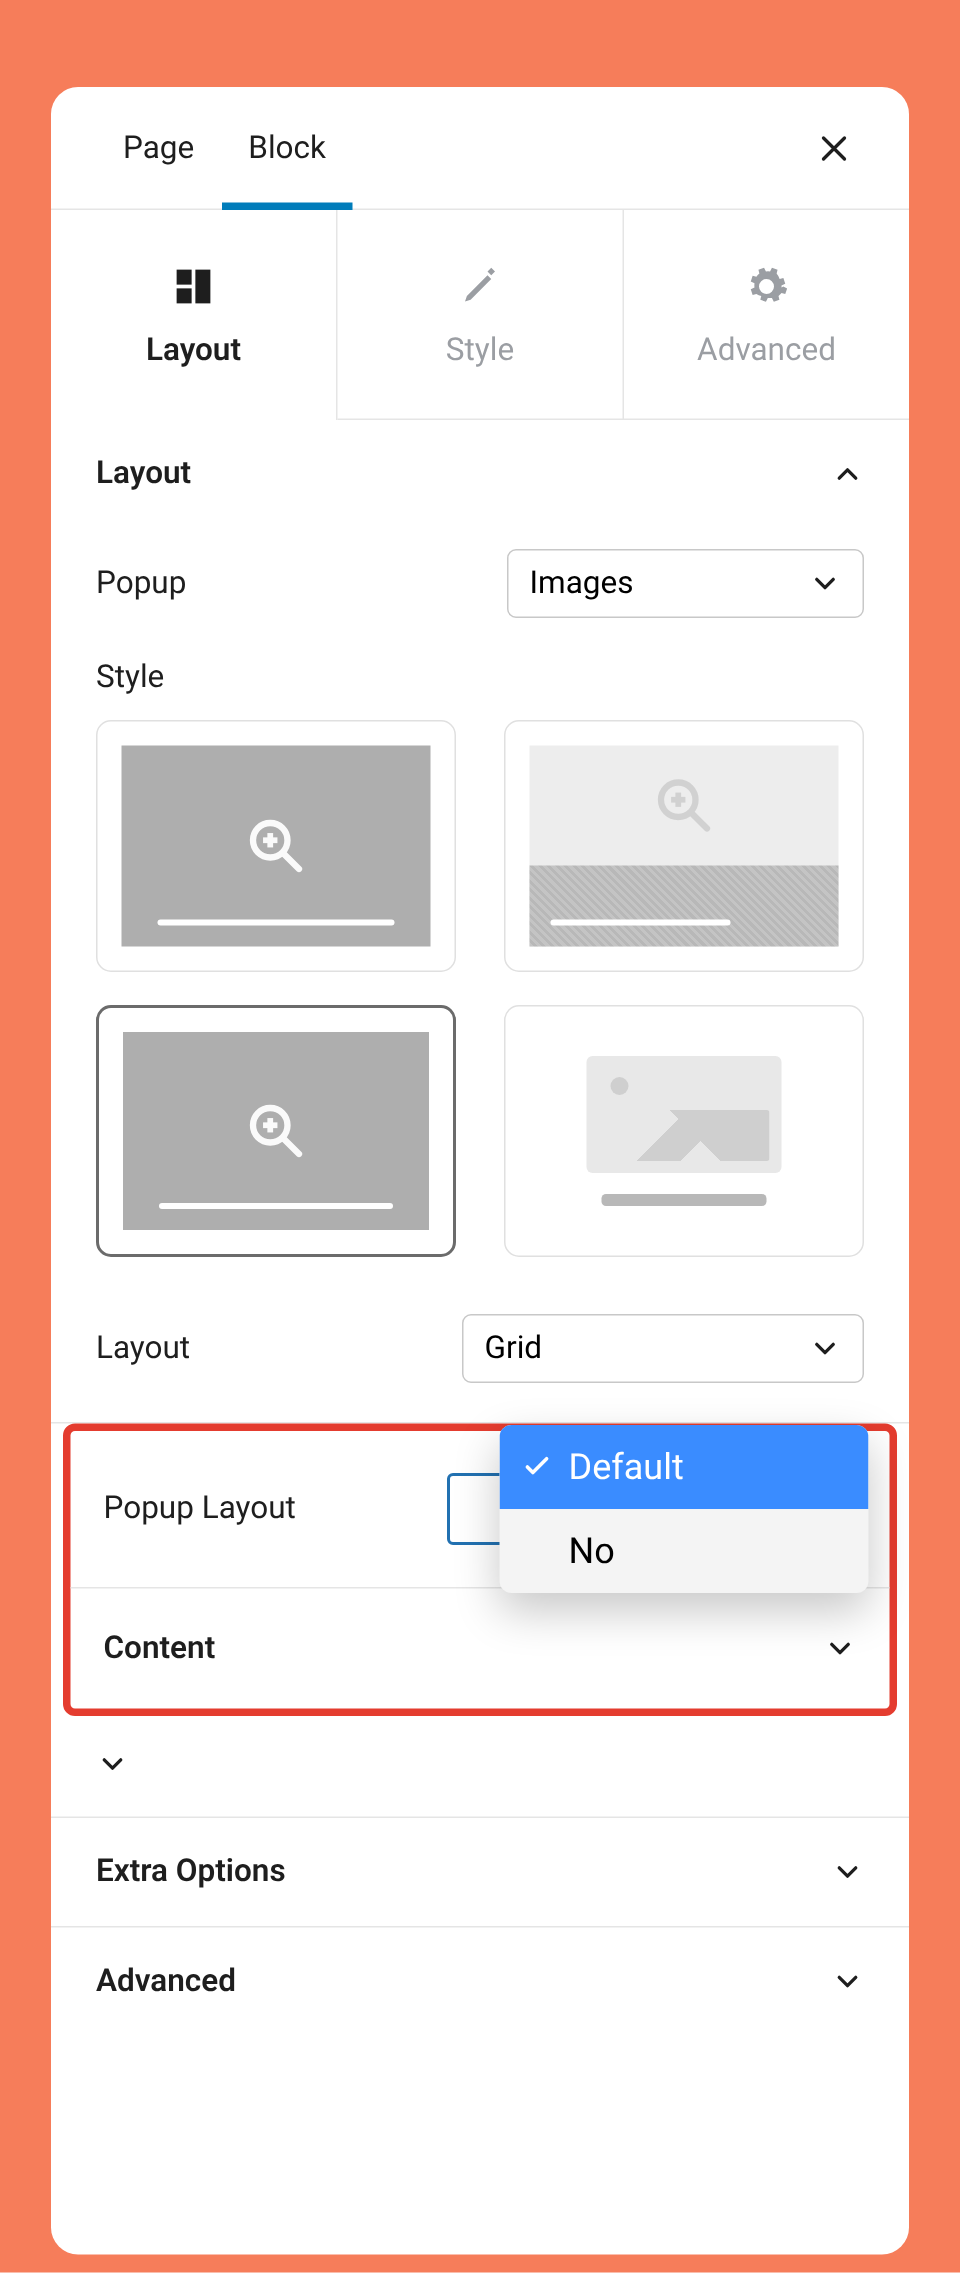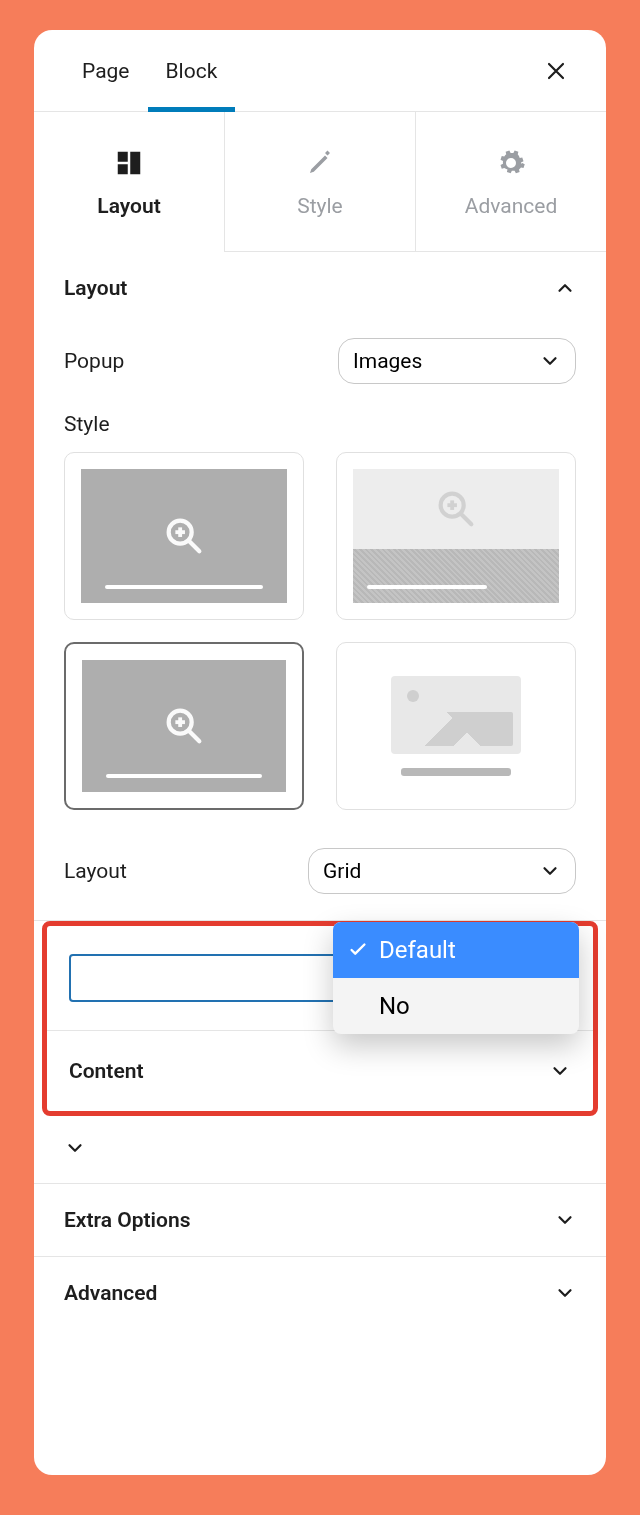--- a/index.html
+++ b/index.html
@@ -9,20 +9,21 @@
     font-family: -apple-system, BlinkMacSystemFont, "Segoe UI", Roboto, sans-serif;
     padding: 30px 34px 40px 34px;
   }
   .panel {
     background: #fff;
     border-radius: 18px;
     width: 100%;
     height: 100%;
     overflow: hidden;
     position: relative;
+    margin-top: 28px;
   }
   
   .top-tabs {
     display: flex;
     align-items: center;
     height: 82px;
     padding: 0 30px;
     border-bottom: 1px solid #e5e5e5;
   }
   .top-tab {
@@ -106,21 +107,21 @@
   }
   .field-label {
     font-size: 21px;
     color: #1e1e1e;
   }
   .select {
     display: flex;
     align-items: center;
     justify-content: space-between;
     border: 1px solid #c8c8c8;
-    border-radius: 16px;
+    border-radius: 6px;
     padding: 10px 14px;
     font-size: 21px;
     min-width: 238px;
     background: #fff;
     cursor: pointer;
   }
   .select .chev { width: 22px; height: 22px; color: #1e1e1e; }
   .style-grid {
     display: grid;
     grid-template-columns: 1fr 1fr;
@@ -332,20 +333,21 @@
           <svg class="chev" viewBox="0 0 24 24">
               <path d="M6 9l6 6 6-6" stroke="currentColor" stroke-width="2.4" fill="none" stroke-linecap="round" stroke-linejoin="round"></path>
             </svg>
         </div>
       </div>
     </div>
   </div>
 
   <div class="highlight-box">
     <div class="inline-row dropdown-open-wrap" style="border-bottom:1px solid #e5e5e5">
+      <span class="field-label">Popup Layout</span>
       <div class="select focused">
         <span>&nbsp;</span>
         <svg class="chev" viewBox="0 0 24 24">
             <path d="M6 9l6 6 6-6" stroke="currentColor" stroke-width="2.4" fill="none" stroke-linecap="round" stroke-linejoin="round"></path>
           </svg>
       </div>
       <div class="dropdown-open">
         <div class="opt sel">
           <svg class="check" viewBox="0 0 24 24">
               <path d="M5 12l4 4 10-10" stroke="currentColor" stroke-width="2.6" fill="none" stroke-linecap="round" stroke-linejoin="round"></path>

